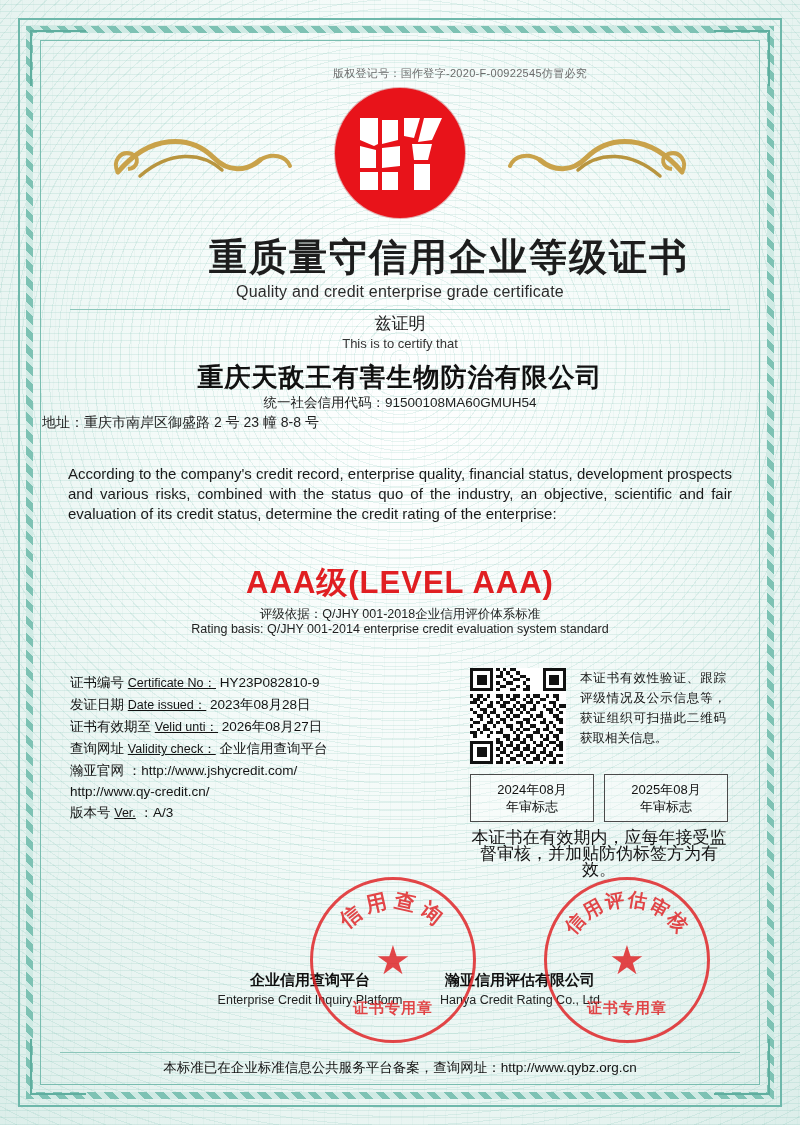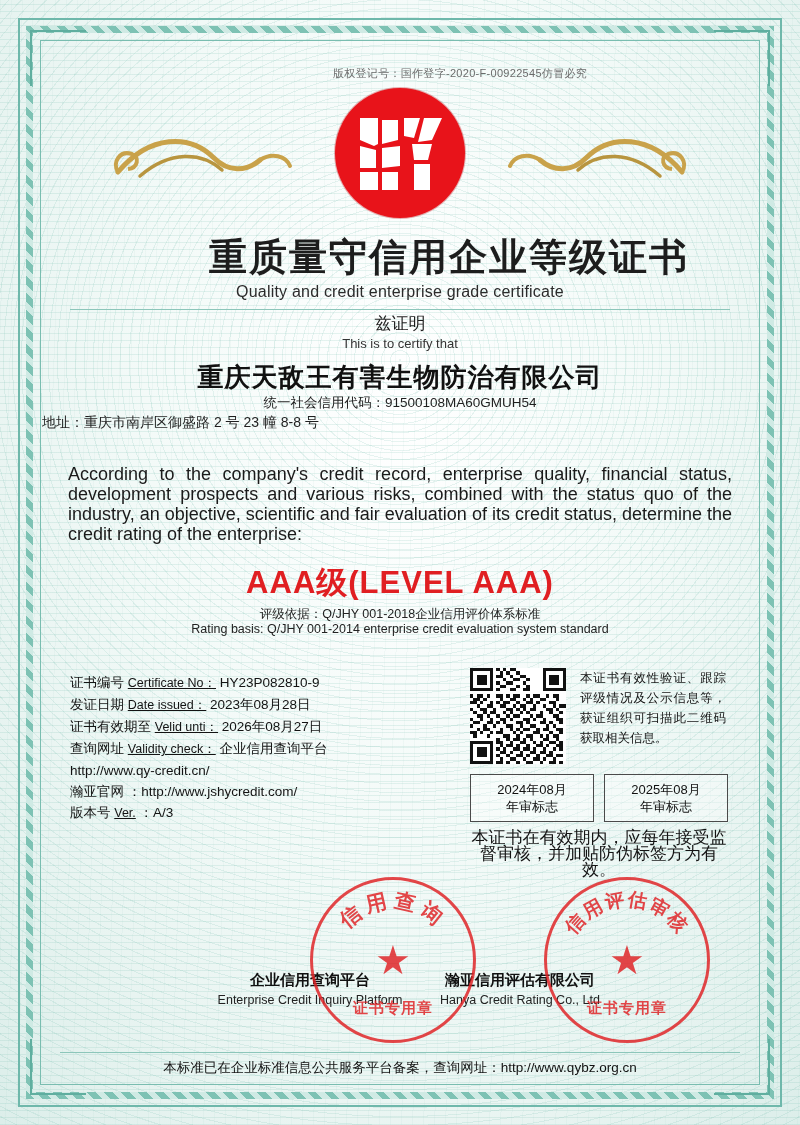--- a/index.html
+++ b/index.html
@@ -110,21 +110,21 @@
   }
   .addr-line{
     position:absolute;top:414px;left:0;width:100%;
     font-size:14px;color:#1f1f1f;padding-left:42px;
   }
 
   .para{
     position:absolute;left:68px;right:68px;top:462px;
     font-size:14px;color:#1a1a1a;line-height:22px;text-align:justify;
   }
-  .para .en{font-size:18px;line-height:20px;display:block;margin-top:2px;}
+  .para .en{font-size:15px;line-height:20px;display:block;margin-top:2px;}
 
   .level{
     position:absolute;top:562px;left:0;width:100%;text-align:center;
     font-size:31px;font-weight:bold;color:#e01f22;letter-spacing:1px;
   }
   .basis-cn{
     position:absolute;top:606px;left:0;width:100%;text-align:center;
     font-size:12.5px;color:#222;
   }
   .basis-en{
@@ -286,25 +286,25 @@
         <span>证书有效期至</span>
         <span class="lbl-en">Velid unti：</span>
         <span class="val">2026年08月27日</span>
       </div>
       <div class="row">
         <span>查询网址</span>
         <span class="lbl-en">Validity check：</span>
         <span class="val">企业信用查询平台</span>
       </div>
       <div class="row">
-        <span>http://www.qy-credit.cn/</span>
-      </div>
-      <div class="row">
         <span>瀚亚官网</span>
         <span>：http://www.jshycredit.com/</span>
+      </div>
+      <div class="row">
+        <span>http://www.qy-credit.cn/</span>
       </div>
       <div class="row">
         <span>版本号</span>
         <span class="lbl-en">Ver.</span>
         <span class="val">：A/3</span>
       </div>
     </div>
 
     <div class="qr">
       <svg width="96" height="96" viewBox="0 0 29 29" shape-rendering="crispEdges" aria-hidden="true">

